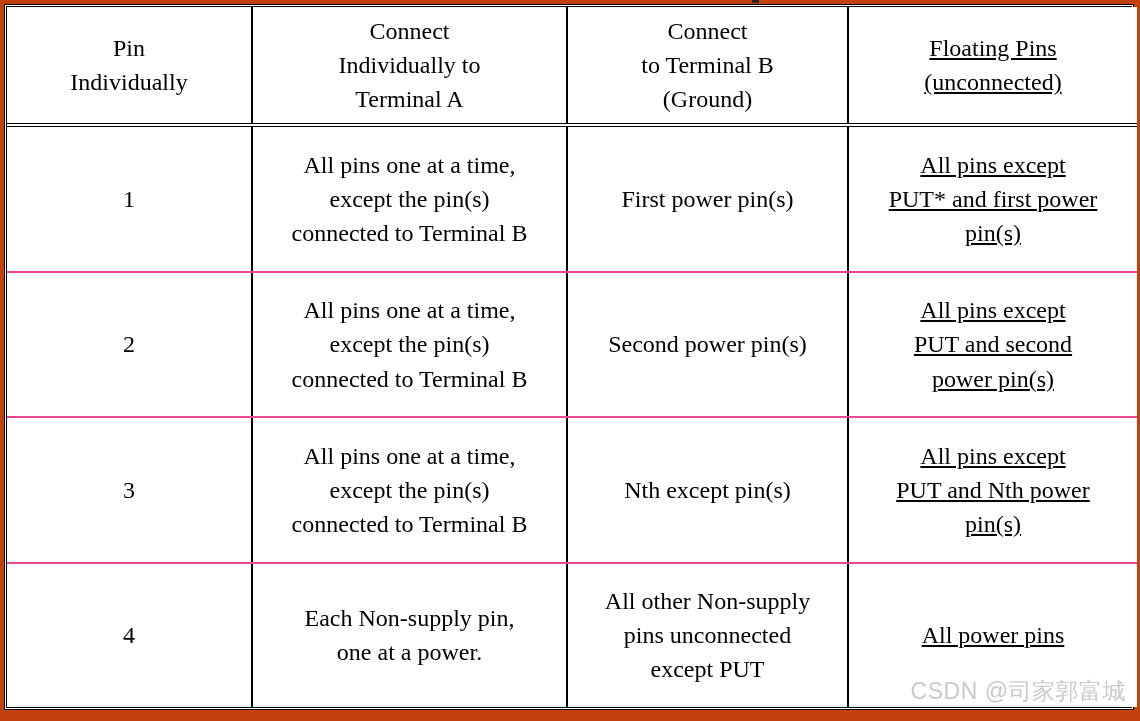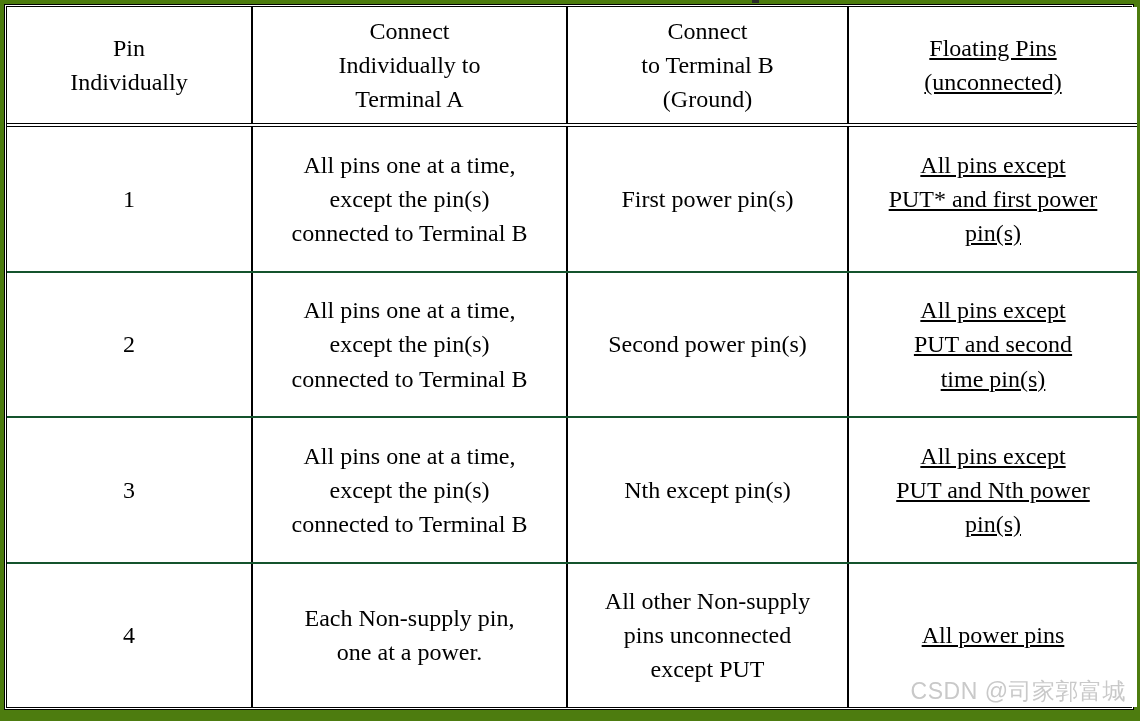--- a/index.html
+++ b/index.html
@@ -13,21 +13,21 @@
     height: 721px;
     overflow: hidden;
     font-family: "Liberation Serif", "DejaVu Serif", serif;
     color: #000000;
   }
 
   #page {
     position: relative;
     width: 1140px;
     height: 721px;
-    background: #4d7c0f;
+    background: #c2410c;
   }
 
   
   .table-frame {
     position: absolute;
     left: 4px;
     top: 4px;
     width: 1130px;
     height: 706px;
     border: 3px double #000000;
@@ -72,21 +72,21 @@
     font-size: 24px;
     line-height: 1.42;
     border-bottom: 4px double #000000;
     height: 118px;
   }
 
   
   tbody tr.data-row td {
     font-size: 24px;
     line-height: 1.42;
-    border-bottom: 2px solid #14532d;
+    border-bottom: 2px solid #ec4899;
   }
   tbody tr.data-row:last-child td {
     border-bottom: 0;
   }
 
   tbody tr.data-row td.pin-num {
     font-size: 24px;
   }
 
   .cell-lines {
@@ -199,21 +199,21 @@
           </td>
           <td>
             <span class="cell-lines">
                 <span class="ln">Second power pin(s)</span>
               </span>
           </td>
           <td>
             <span class="cell-lines">
                 <span class="ln">All pins except</span>
                 <span class="ln">PUT and second</span>
-                <span class="ln">time pin(s)</span>
+                <span class="ln">power pin(s)</span>
               </span>
           </td>
         </tr>
         <tr class="data-row">
           <td class="pin-num">3</td>
           <td>
             <span class="cell-lines">
                 <span class="ln">All pins one at a time,</span>
                 <span class="ln">except the pin(s)</span>
                 <span class="ln">connected to Terminal B</span>

